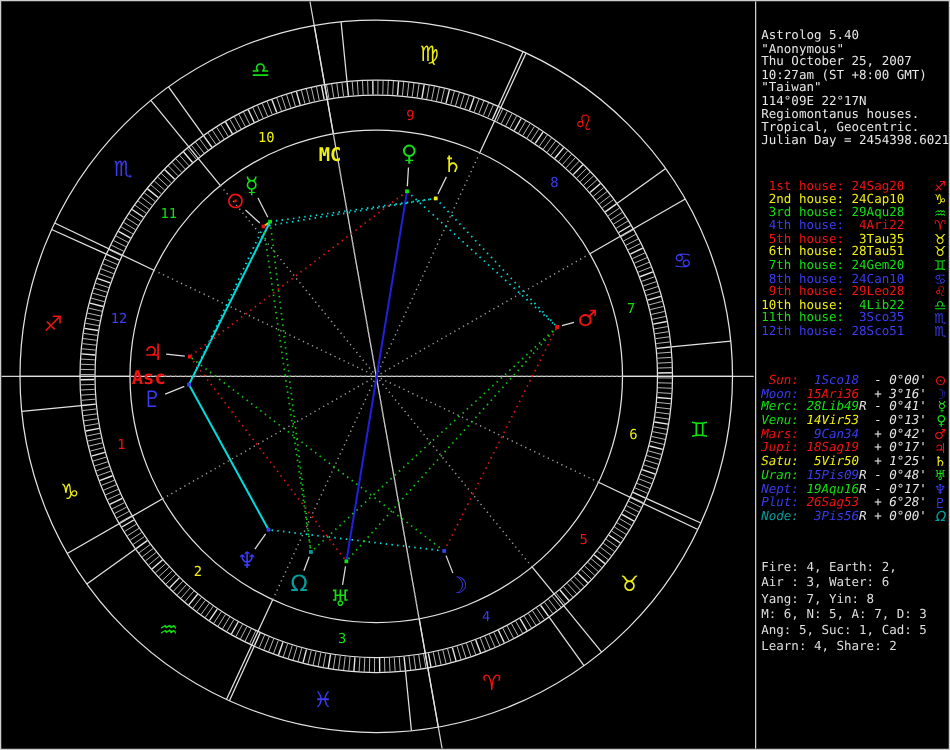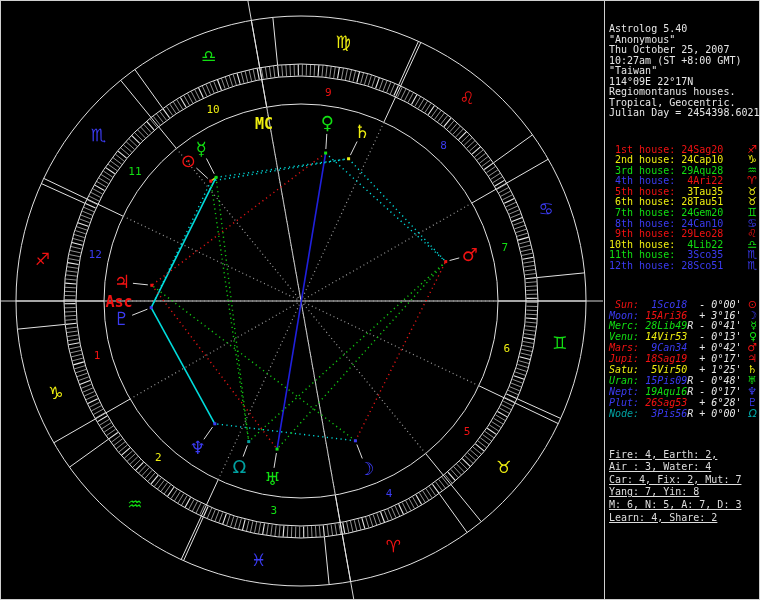--- a/index.html
+++ b/index.html
@@ -8,21 +8,21 @@
          font-family:"DejaVu Sans Mono",monospace;}
   #wheel-pane{position:absolute;left:0;top:0;width:603px;height:598px;}
   #divider{position:absolute;left:603px;top:0;width:1px;height:598px;background:#cfcfcf;}
   #sidebar{position:absolute;left:608px;top:2px;width:148px;color:#e6e6e6;
            font-size:10px;line-height:10.5px;white-space:pre;}
   .hdr-line{white-space:pre;}
   #house-table{margin-top:5px;line-height:10.6px;}
   #planet-table{margin-top:7px;line-height:10.9px;font-style:italic;}
   .trow{display:flex;white-space:pre;align-items:flex-end;}
   .tglyph{margin-left:auto;font-family:"DejaVu Sans",sans-serif;font-size:11px;}
-  #stats{margin-top:8px;line-height:12.6px;color:#dedede;text-decoration:underline;}
+  #stats{margin-top:8px;line-height:12.6px;color:#dedede;}
   svg text{font-family:"DejaVu Sans",sans-serif;}
   svg text.mono{font-family:"DejaVu Sans Mono",monospace;}
 </style>
 </head>
 <body>
 
 <div id="frame">
   <div id="wheel-pane"><svg width="603" height="598">
         <line x1="0" y1="300" x2="602" y2="300" stroke="#d4d4d4" stroke-width="1"></line>
         <line x1="246.93992739046567" y1="0" x2="352.70633879213744" y2="598" stroke="#d4d4d4" stroke-width="1"></line>
@@ -502,15 +502,15 @@
         <rect x="246.21419290172756" y="439.09229842378363" width="3" height="3" fill="#00a0a0"></rect>
         <text x="238.30274762403852" y="471.89891214006474" fill="#00a0a0" font-size="18" text-anchor="middle">Ω</text>
         <text x="263" y="128" fill="#efef10" font-size="15" text-anchor="middle" class="mono" font-weight="bold">MC</text>
         <text x="118" y="306" fill="#f11212" font-size="15" text-anchor="middle" class="mono" font-weight="bold">Asc</text>
       </svg></div>
   <div id="divider"></div>
   <div id="sidebar">
     <div id="header-block"><div class="hdr-line">Astrolog 5.40</div><div class="hdr-line">"Anonymous"</div><div class="hdr-line">Thu October 25, 2007</div><div class="hdr-line">10:27am (ST +8:00 GMT)</div><div class="hdr-line">"Taiwan"</div><div class="hdr-line">114°09E 22°17N</div><div class="hdr-line">Regiomontanus houses.</div><div class="hdr-line">Tropical, Geocentric.</div><div class="hdr-line">Julian Day = 2454398.6021</div></div>
     <div id="house-table"><div class="trow"><span style="color: rgb(241, 18, 18);"> 1st house: </span><span style="color: rgb(241, 18, 18);">24Sag20</span><span class="tglyph" style="color: rgb(241, 18, 18);">♐</span></div><div class="trow"><span style="color: rgb(239, 239, 16);"> 2nd house: </span><span style="color: rgb(239, 239, 16);">24Cap10</span><span class="tglyph" style="color: rgb(239, 239, 16);">♑</span></div><div class="trow"><span style="color: rgb(18, 223, 18);"> 3rd house: </span><span style="color: rgb(18, 223, 18);">29Aqu28</span><span class="tglyph" style="color: rgb(18, 223, 18);">♒</span></div><div class="trow"><span style="color: rgb(59, 59, 242);"> 4th house: </span><span style="color: rgb(241, 18, 18);"> 4Ari22</span><span class="tglyph" style="color: rgb(241, 18, 18);">♈</span></div><div class="trow"><span style="color: rgb(241, 18, 18);"> 5th house: </span><span style="color: rgb(239, 239, 16);"> 3Tau35</span><span class="tglyph" style="color: rgb(239, 239, 16);">♉</span></div><div class="trow"><span style="color: rgb(239, 239, 16);"> 6th house: </span><span style="color: rgb(239, 239, 16);">28Tau51</span><span class="tglyph" style="color: rgb(239, 239, 16);">♉</span></div><div class="trow"><span style="color: rgb(18, 223, 18);"> 7th house: </span><span style="color: rgb(18, 223, 18);">24Gem20</span><span class="tglyph" style="color: rgb(18, 223, 18);">♊</span></div><div class="trow"><span style="color: rgb(59, 59, 242);"> 8th house: </span><span style="color: rgb(59, 59, 242);">24Can10</span><span class="tglyph" style="color: rgb(59, 59, 242);">♋</span></div><div class="trow"><span style="color: rgb(241, 18, 18);"> 9th house: </span><span style="color: rgb(241, 18, 18);">29Leo28</span><span class="tglyph" style="color: rgb(241, 18, 18);">♌</span></div><div class="trow"><span style="color: rgb(239, 239, 16);">10th house: </span><span style="color: rgb(18, 223, 18);"> 4Lib22</span><span class="tglyph" style="color: rgb(18, 223, 18);">♎</span></div><div class="trow"><span style="color: rgb(18, 223, 18);">11th house: </span><span style="color: rgb(59, 59, 242);"> 3Sco35</span><span class="tglyph" style="color: rgb(59, 59, 242);">♏</span></div><div class="trow"><span style="color: rgb(59, 59, 242);">12th house: </span><span style="color: rgb(59, 59, 242);">28Sco51</span><span class="tglyph" style="color: rgb(59, 59, 242);">♏</span></div></div>
     <div id="planet-table"><div class="trow"><span style="color: rgb(241, 18, 18);"> Sun: </span><span style="color: rgb(59, 59, 242);"> 1Sco18</span><span style="color: rgb(230, 230, 230);"> </span><span style="color: rgb(230, 230, 230);"> - 0°00'</span><span class="tglyph" style="color: rgb(241, 18, 18);">⊙</span></div><div class="trow"><span style="color: rgb(59, 59, 242);">Moon: </span><span style="color: rgb(241, 18, 18);">15Ari36</span><span style="color: rgb(230, 230, 230);"> </span><span style="color: rgb(230, 230, 230);"> + 3°16'</span><span class="tglyph" style="color: rgb(59, 59, 242);">☽</span></div><div class="trow"><span style="color: rgb(18, 223, 18);">Merc: </span><span style="color: rgb(18, 223, 18);">28Lib49</span><span style="color: rgb(230, 230, 230);">R</span><span style="color: rgb(230, 230, 230);"> - 0°41'</span><span class="tglyph" style="color: rgb(18, 223, 18);">☿</span></div><div class="trow"><span style="color: rgb(18, 223, 18);">Venu: </span><span style="color: rgb(239, 239, 16);">14Vir53</span><span style="color: rgb(230, 230, 230);"> </span><span style="color: rgb(230, 230, 230);"> - 0°13'</span><span class="tglyph" style="color: rgb(18, 223, 18);">♀</span></div><div class="trow"><span style="color: rgb(241, 18, 18);">Mars: </span><span style="color: rgb(59, 59, 242);"> 9Can34</span><span style="color: rgb(230, 230, 230);"> </span><span style="color: rgb(230, 230, 230);"> + 0°42'</span><span class="tglyph" style="color: rgb(241, 18, 18);">♂</span></div><div class="trow"><span style="color: rgb(241, 18, 18);">Jupi: </span><span style="color: rgb(241, 18, 18);">18Sag19</span><span style="color: rgb(230, 230, 230);"> </span><span style="color: rgb(230, 230, 230);"> + 0°17'</span><span class="tglyph" style="color: rgb(241, 18, 18);">♃</span></div><div class="trow"><span style="color: rgb(239, 239, 16);">Satu: </span><span style="color: rgb(239, 239, 16);"> 5Vir50</span><span style="color: rgb(230, 230, 230);"> </span><span style="color: rgb(230, 230, 230);"> + 1°25'</span><span class="tglyph" style="color: rgb(239, 239, 16);">♄</span></div><div class="trow"><span style="color: rgb(18, 223, 18);">Uran: </span><span style="color: rgb(59, 59, 242);">15Pis09</span><span style="color: rgb(230, 230, 230);">R</span><span style="color: rgb(230, 230, 230);"> - 0°48'</span><span class="tglyph" style="color: rgb(18, 223, 18);">♅</span></div><div class="trow"><span style="color: rgb(59, 59, 242);">Nept: </span><span style="color: rgb(18, 223, 18);">19Aqu16</span><span style="color: rgb(230, 230, 230);">R</span><span style="color: rgb(230, 230, 230);"> - 0°17'</span><span class="tglyph" style="color: rgb(59, 59, 242);">♆</span></div><div class="trow"><span style="color: rgb(59, 59, 242);">Plut: </span><span style="color: rgb(241, 18, 18);">26Sag53</span><span style="color: rgb(230, 230, 230);"> </span><span style="color: rgb(230, 230, 230);"> + 6°28'</span><span class="tglyph" style="color: rgb(59, 59, 242);">♇</span></div><div class="trow"><span style="color: rgb(0, 160, 160);">Node: </span><span style="color: rgb(59, 59, 242);"> 3Pis56</span><span style="color: rgb(230, 230, 230);">R</span><span style="color: rgb(230, 230, 230);"> + 0°00'</span><span class="tglyph" style="color: rgb(0, 160, 160);">Ω</span></div></div>
-    <div id="stats"><div>Fire: 4, Earth: 2,</div><div>Air : 3, Water: 4</div><div>Car: 4, Fix: 2, Mut: 7</div><div>Yang: 7, Yin: 8</div><div>M: 6, N: 5, A: 7, D: 3</div><div>Learn: 4, Share: 2</div></div>
+    <div id="stats"><div>Fire: 4, Earth: 2,</div><div>Air : 3, Water: 6</div><div>Yang: 7, Yin: 8</div><div>M: 6, N: 5, A: 7, D: 3</div><div>Ang: 5, Suc: 1, Cad: 5</div><div>Learn: 4, Share: 2</div></div>
   </div>
 </div>
 
 </body></html>

